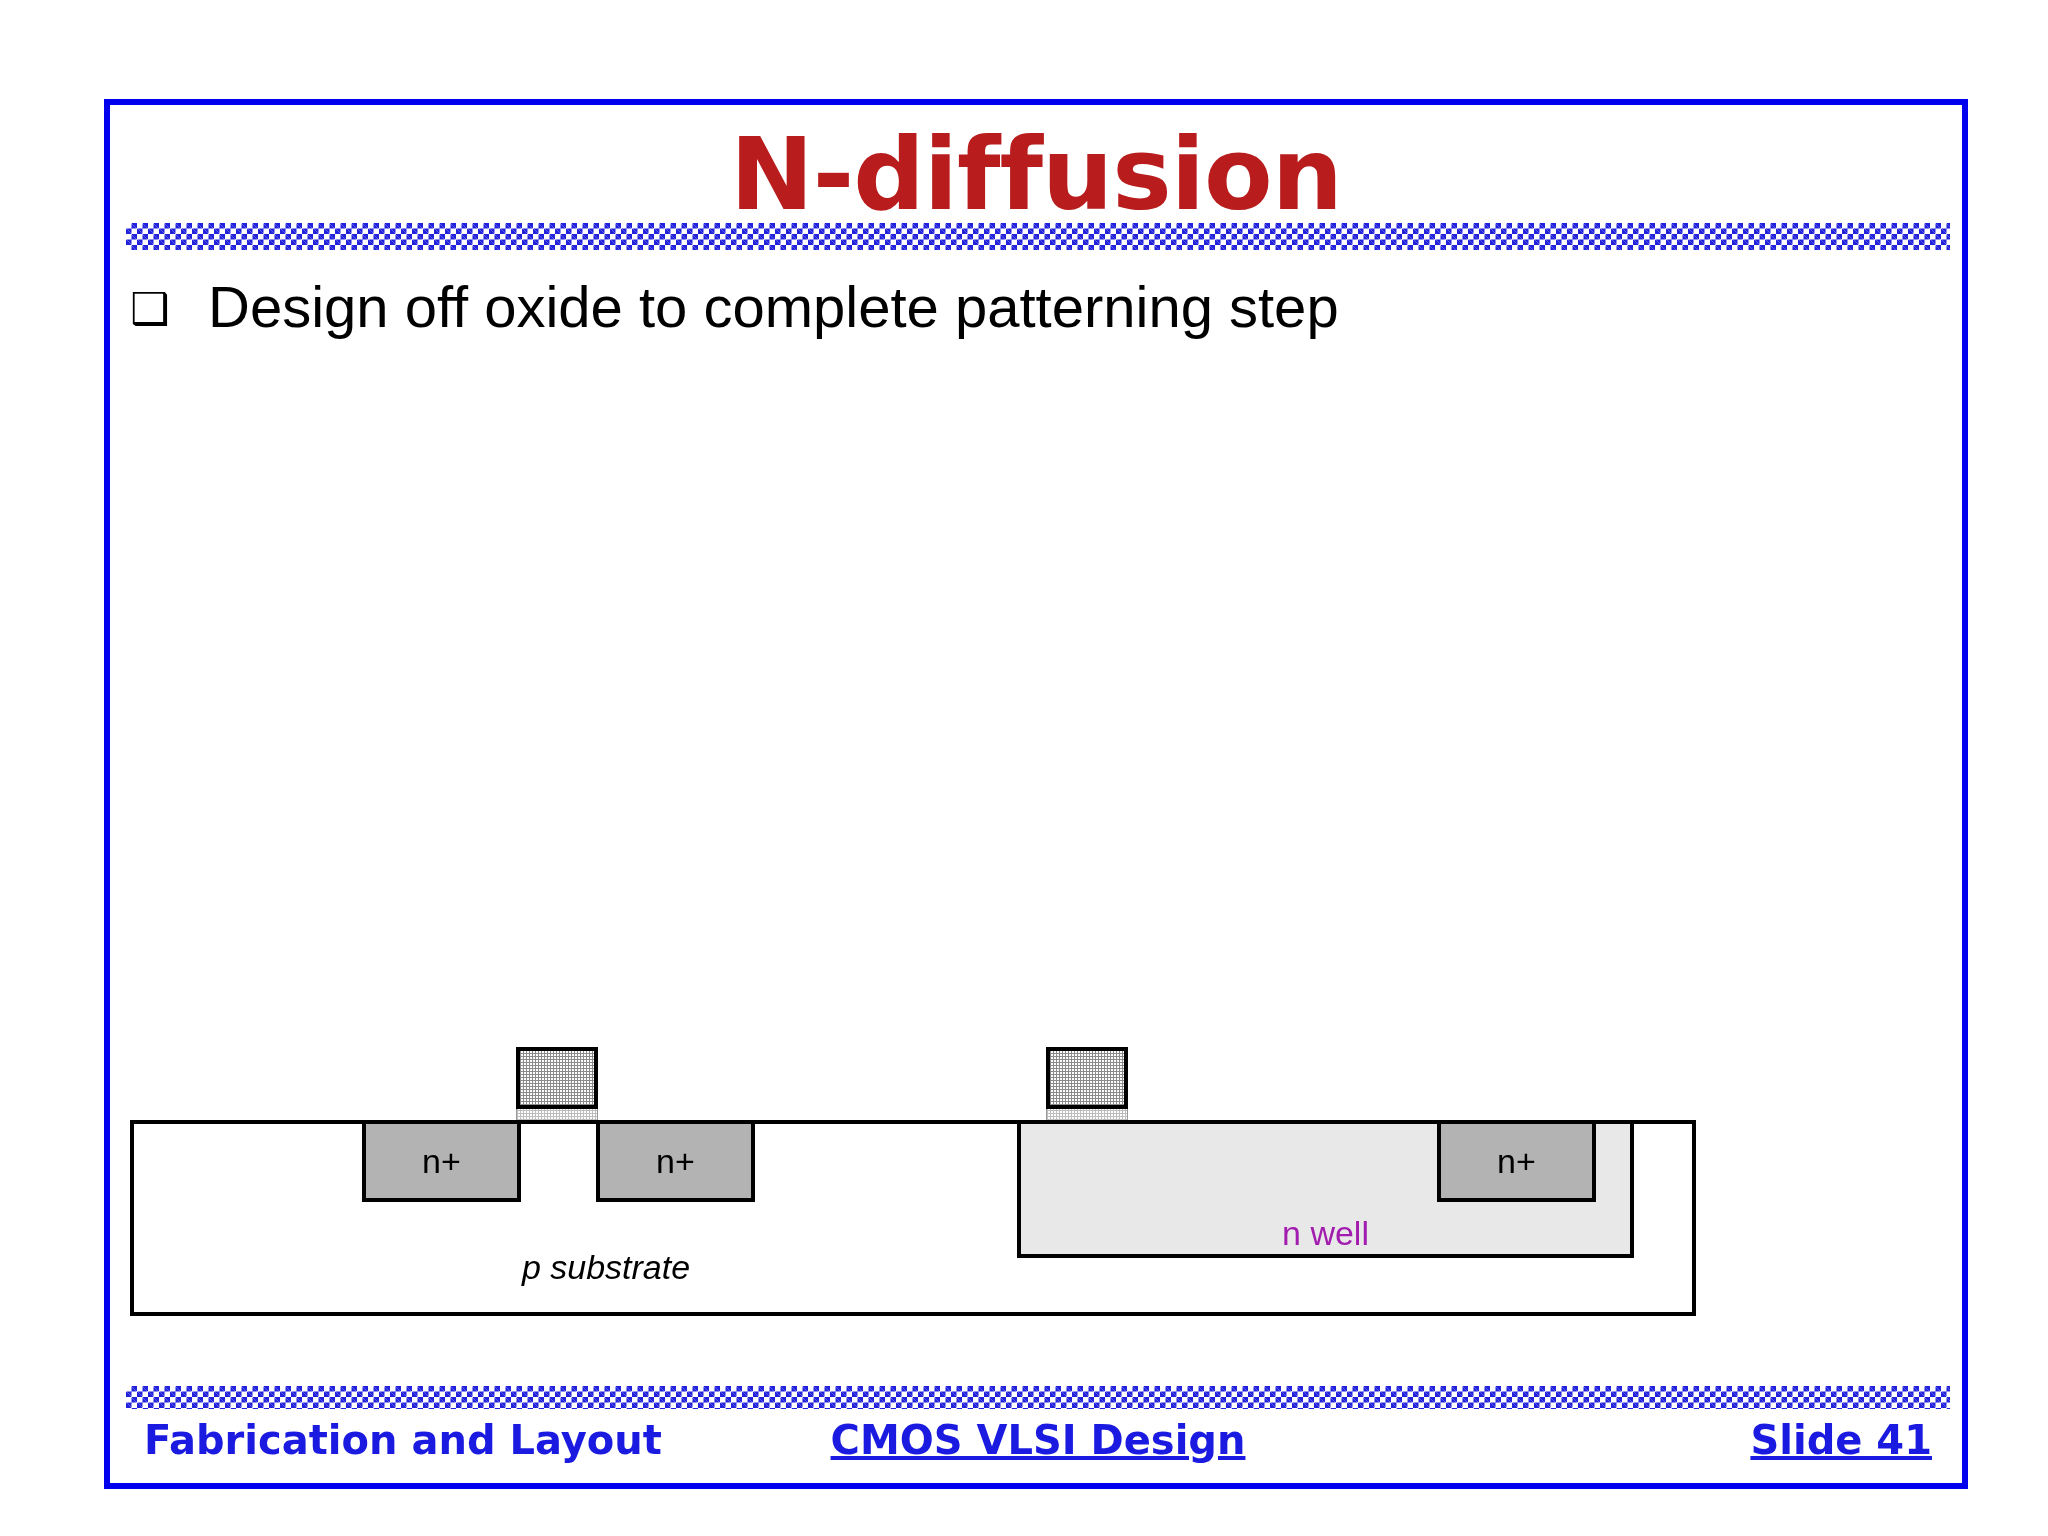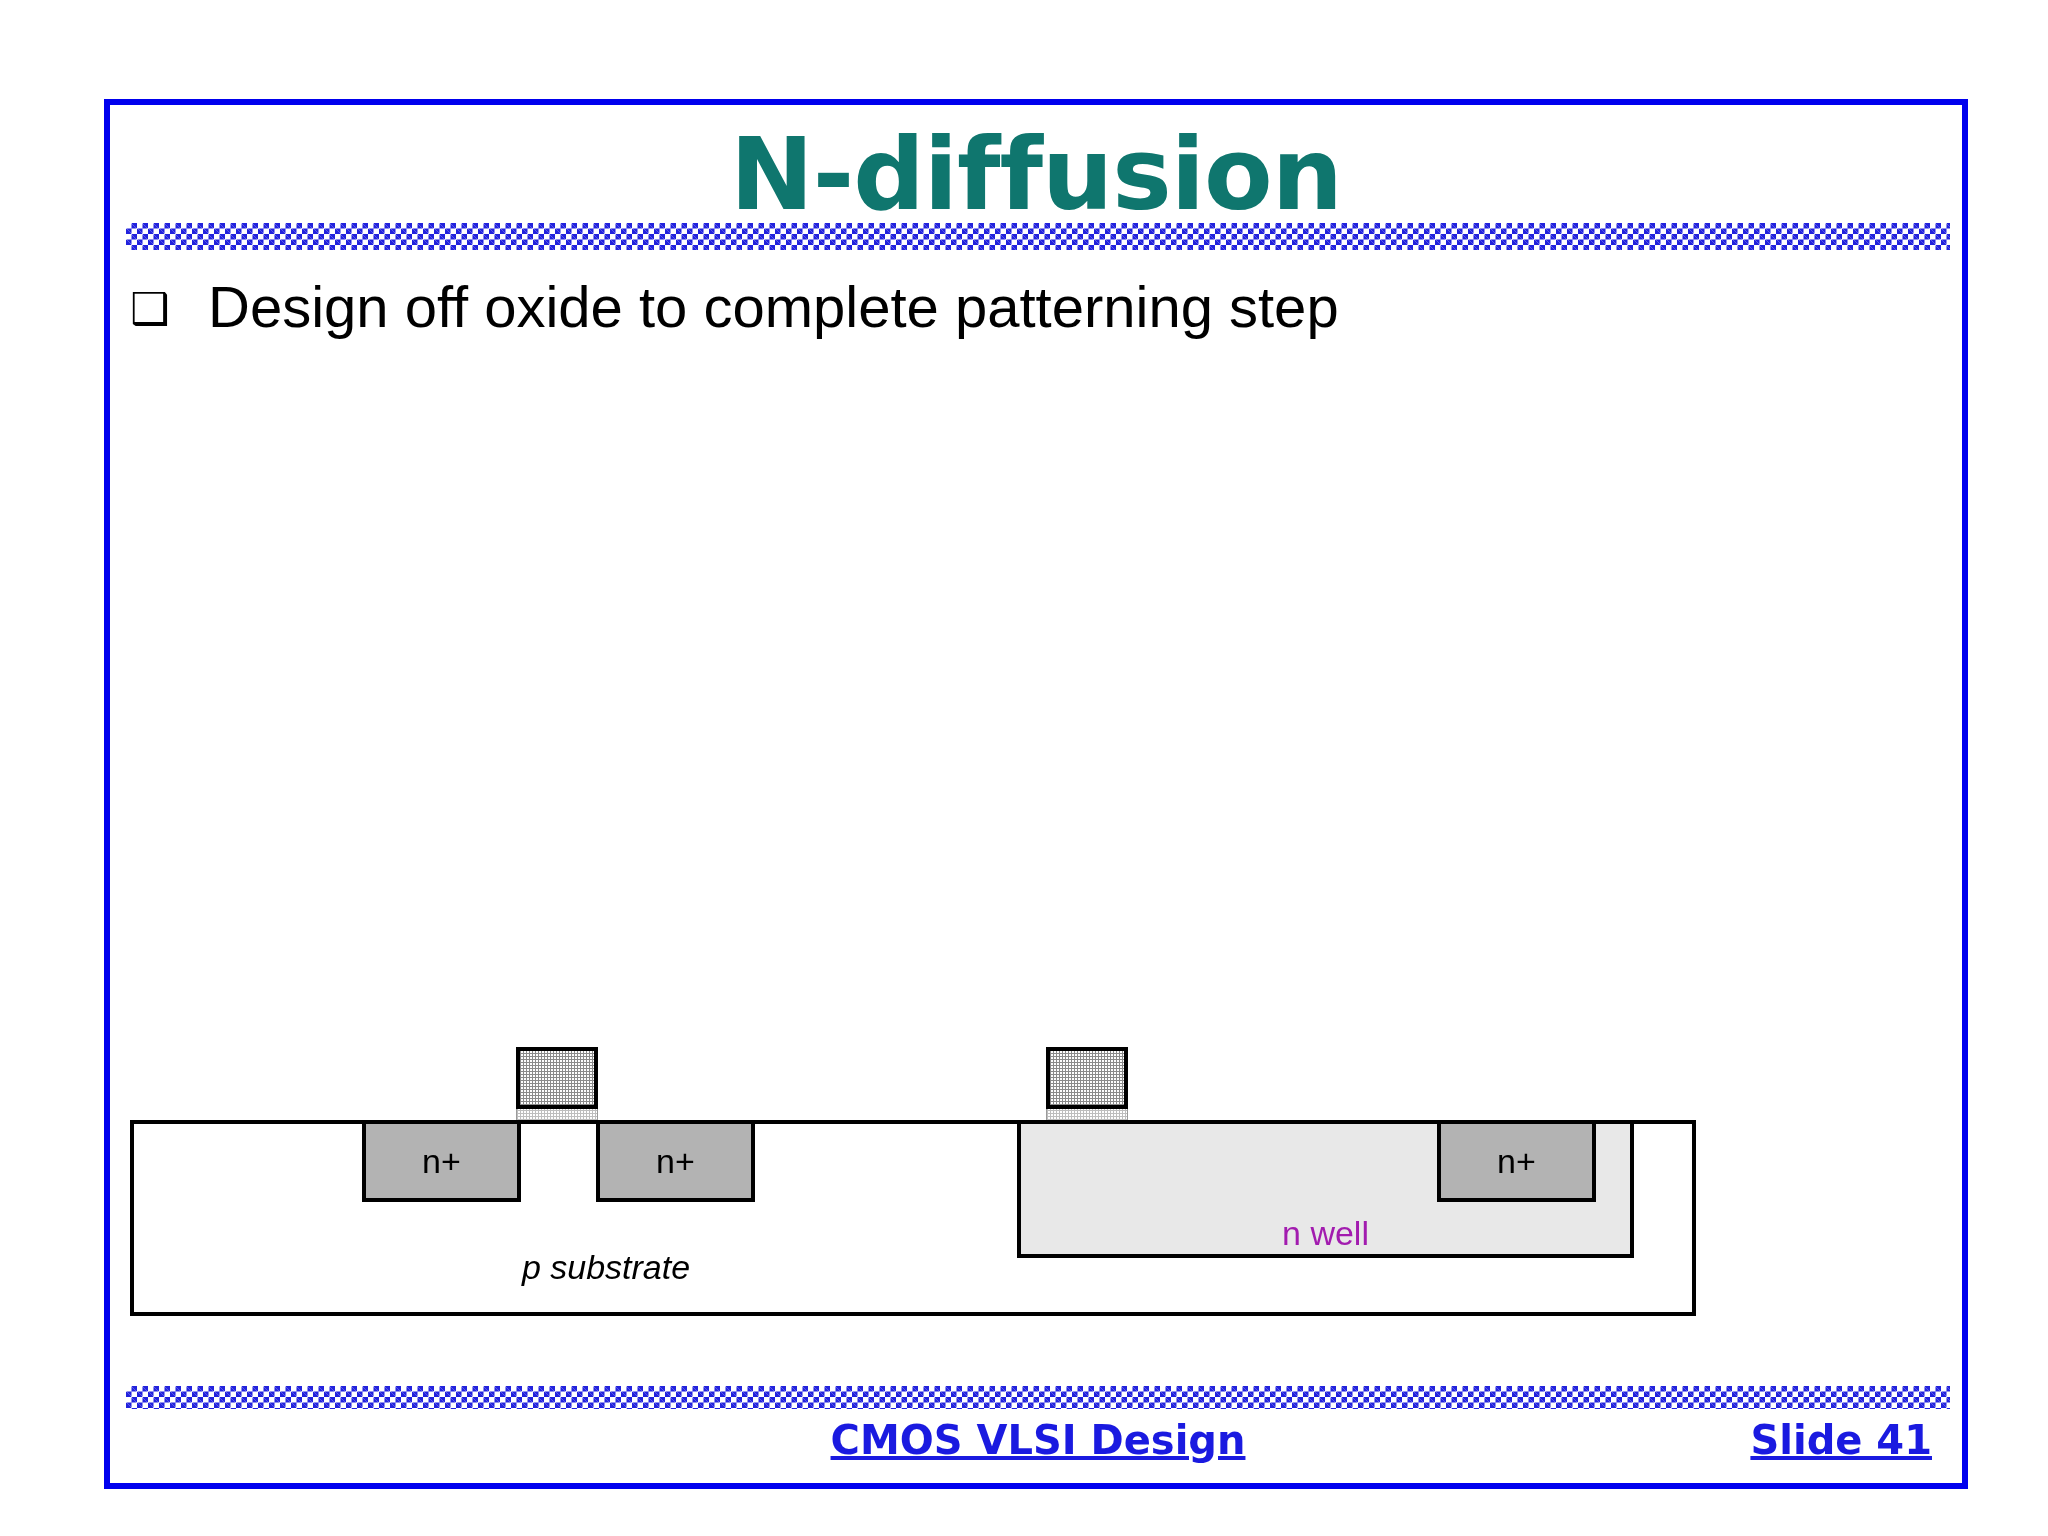--- a/index.html
+++ b/index.html
@@ -31,21 +31,21 @@
   #slide-title {
     position: absolute;
     left: 0;
     top: 18px;
     width: 100%;
     text-align: center;
     font-family: "DejaVu Sans", "Liberation Sans", sans-serif;
     font-weight: bold;
     font-size: 100px;
     line-height: 1.04;
-    color: #0f766e;
+    color: #b91c1c;
     letter-spacing: -1px;
   }
 
   
   .checker-band {
     position: absolute;
     background-color: #ffffff;
     background-image:
       linear-gradient(45deg, #2222dd 25%, transparent 25%, transparent 75%, #2222dd 75%),
       linear-gradient(45deg, #2222dd 25%, transparent 25%, transparent 75%, #2222dd 75%);
@@ -253,17 +253,18 @@
       <div class="gate-poly"></div>
       <div class="gate-oxide"></div>
     </div>
 
     <div id="substrate-label">p substrate</div>
   </div>
 
   <div id="footer-rule" class="checker-band"></div>
 
   <div id="footer">
+    <span id="footer-left">Fabrication and Layout</span>
     <span id="footer-center">CMOS VLSI Design</span>
     <span id="footer-right">Slide 41</span>
   </div>
 
 </div>
 
 </body></html>

